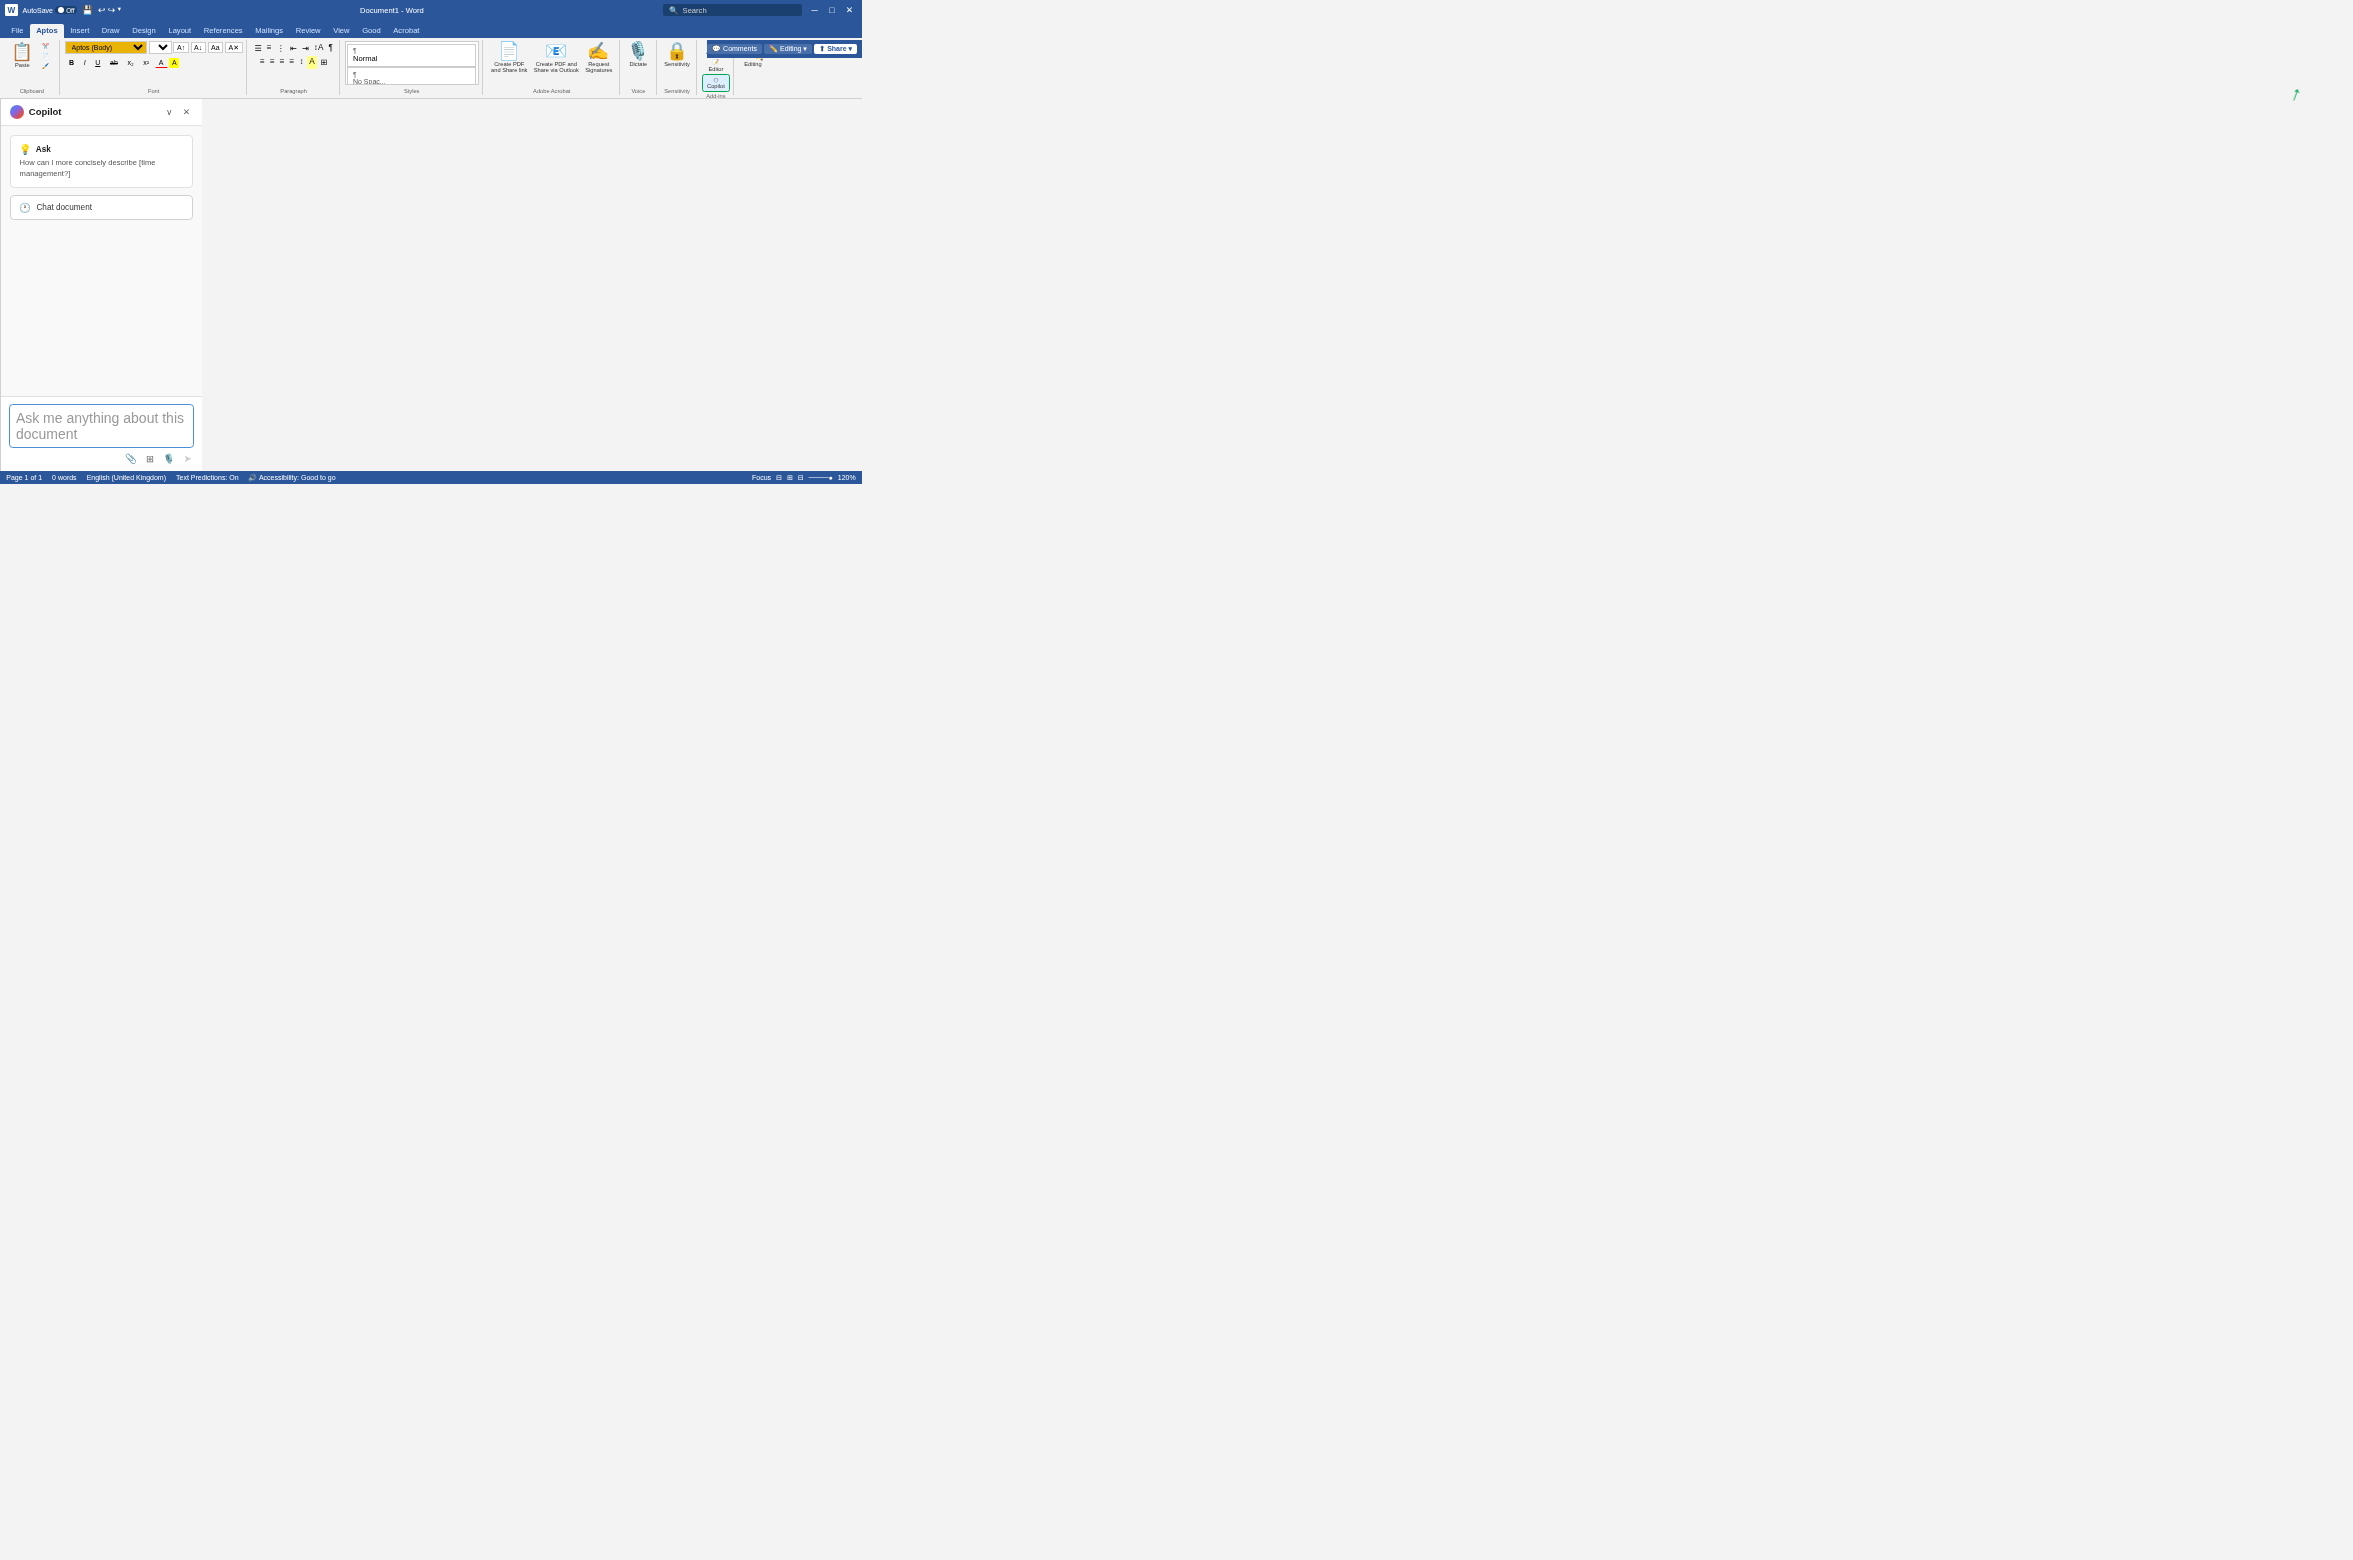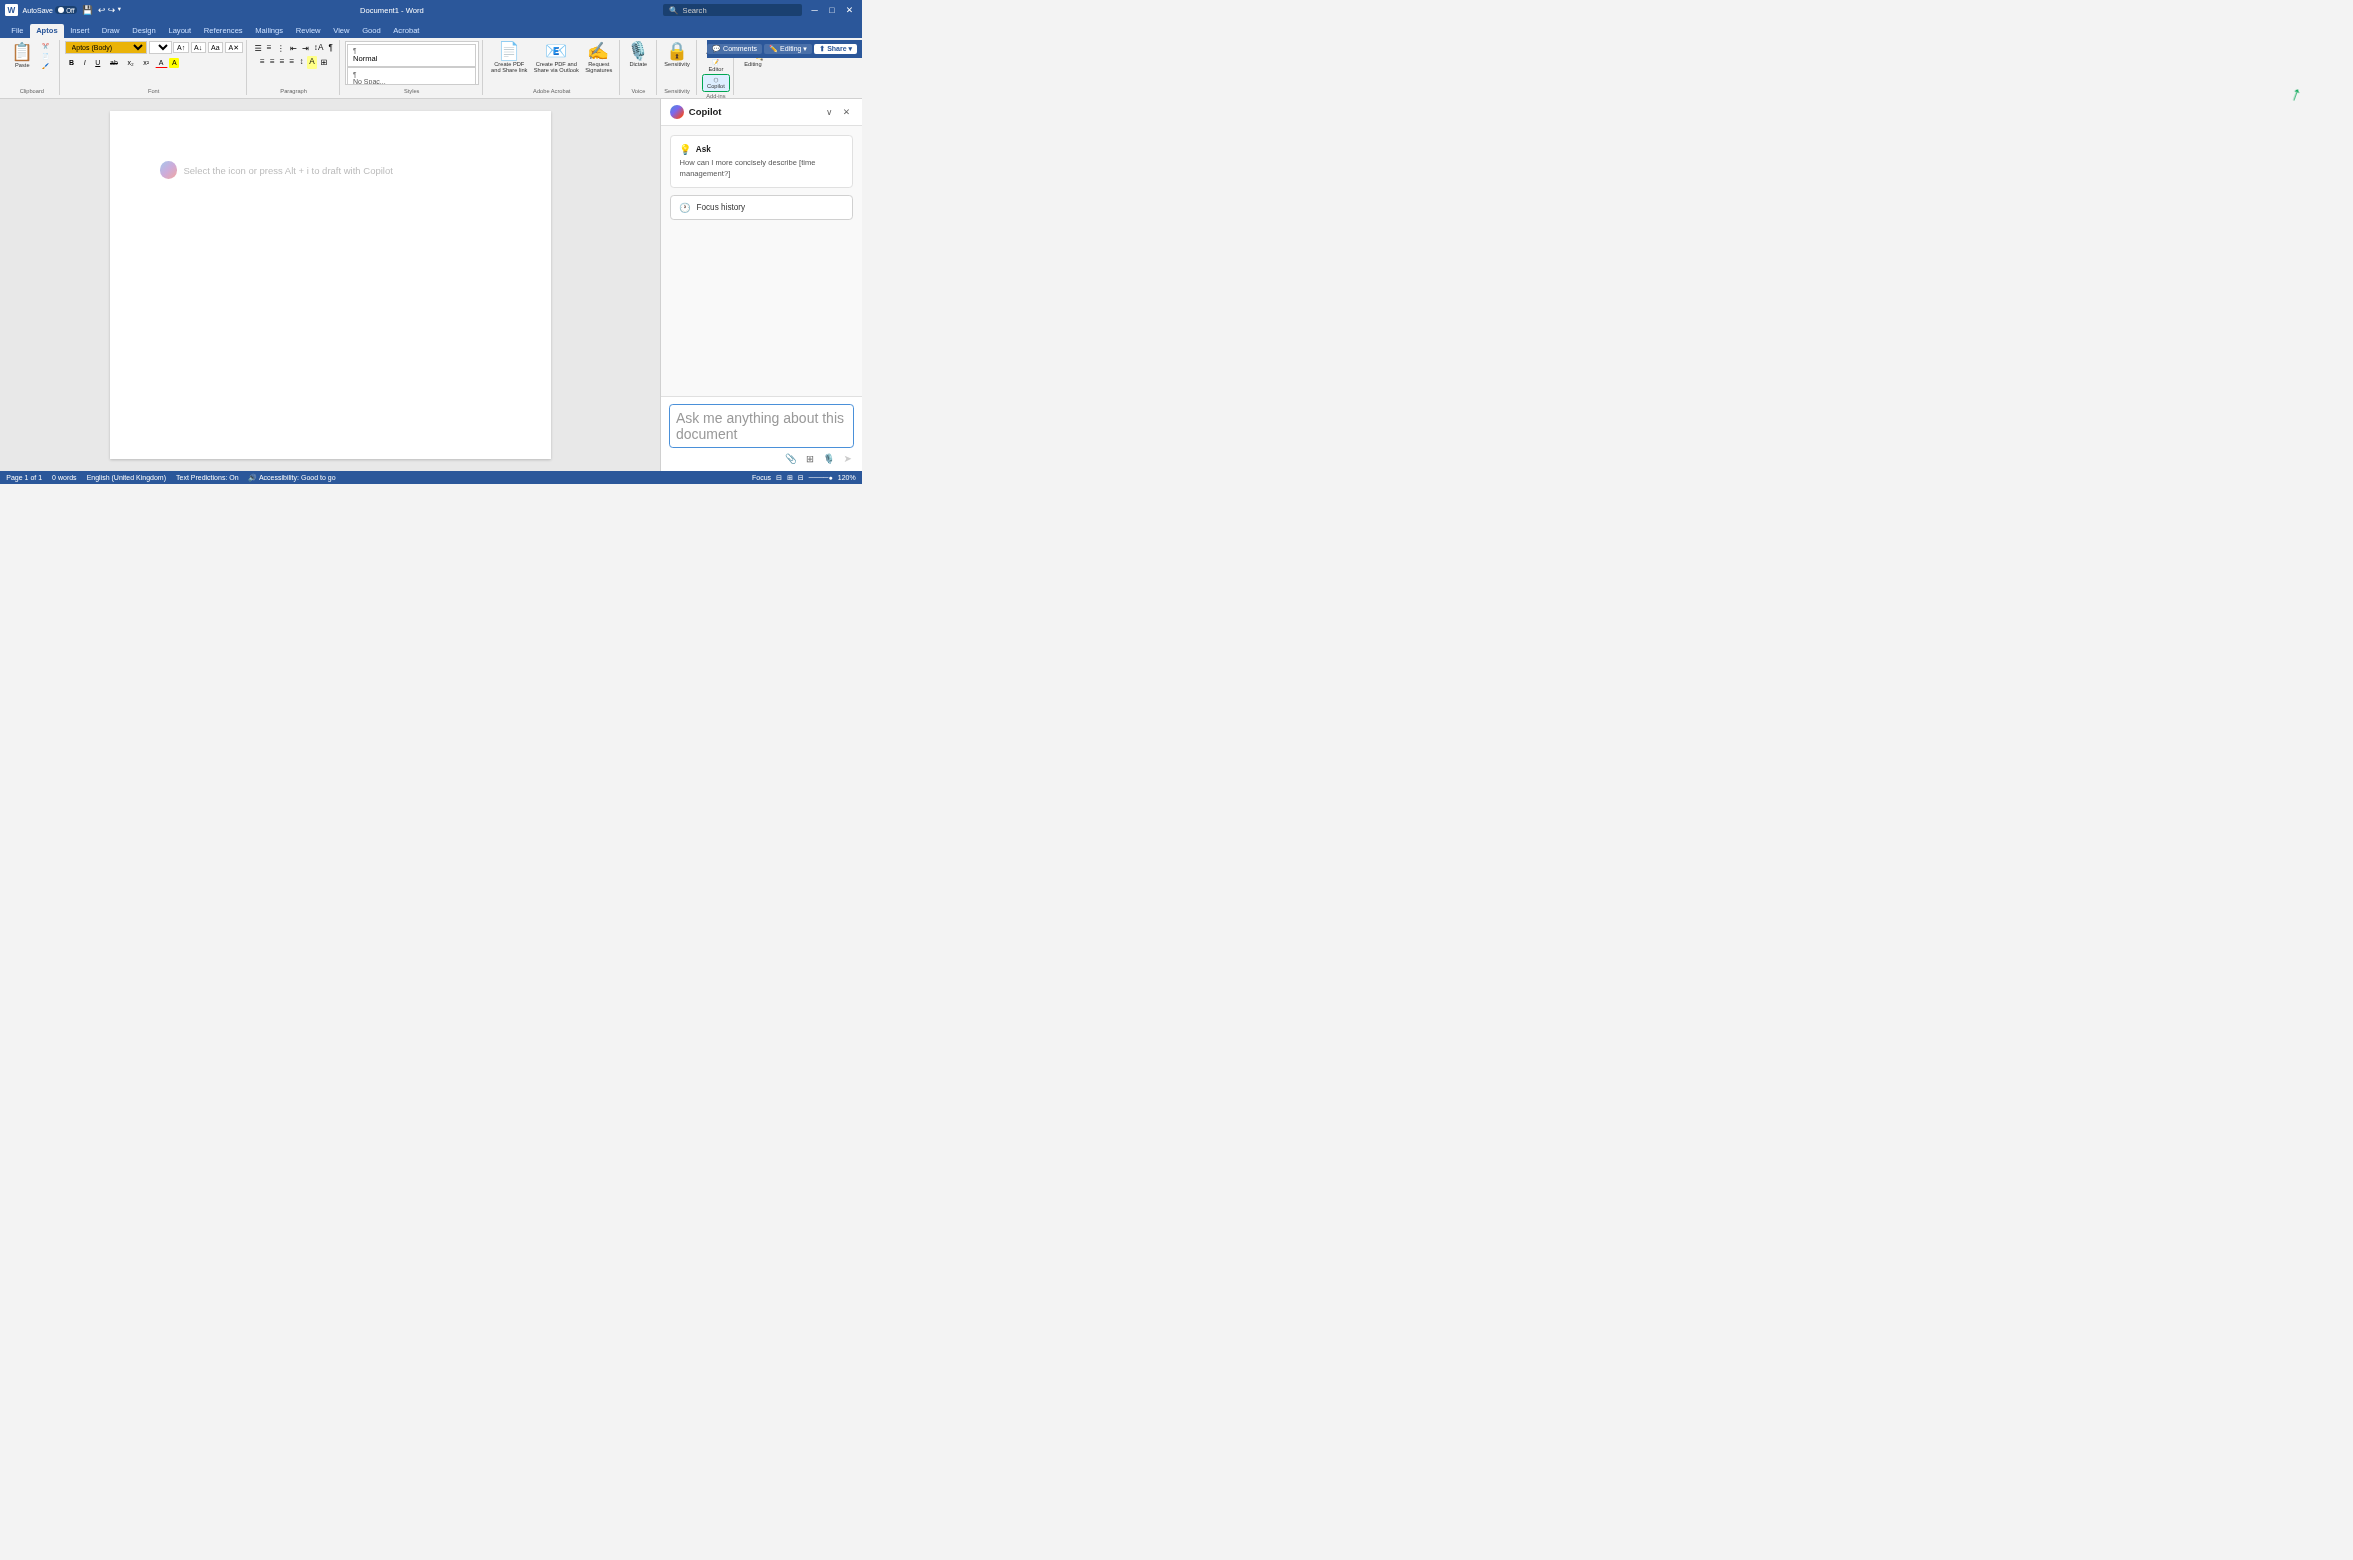--- a/index.html
+++ b/index.html
@@ -568,28 +568,20 @@
       </div>
     </div>
   </div>
 
 </div>
 
 <div id="green-arrow" style="position:fixed;top:82px;right:52px;color:#00a651;font-size:20px;z-index:200;transform:rotate(20deg);">↑</div>
 
 <div id="main">
 
-  <div id="doc-area">
-    <div id="doc-page">
-      <div id="doc-placeholder">
-        <div class="copilot-doc-icon" style="width:17.7px;height:17.7px;border-radius:50%;background:linear-gradient(135deg,#4a90d9,#9b59b6,#e74c3c);opacity:0.5;"></div>
-        <span style="color:#bbb;font-size:9.5px;">Select the icon or press Alt + i to draft with Copilot</span>
-      </div>
-    </div>
-  </div>
 
   <div id="copilot-panel">
     <div id="copilot-header">
       <div class="copilot-logo" style="width:14px;height:14px;border-radius:50%;background:linear-gradient(135deg,#4a90d9 0%,#7b68ee 40%,#e74c3c 80%,#f39c12 100%);flex-shrink:0;"></div>
       <span id="copilot-title">Copilot</span>
       <div id="copilot-controls">
         <button>∨</button>
         <button>✕</button>
       </div>
     </div>
@@ -599,21 +591,21 @@
       <div class="copilot-ask-card">
         <div class="copilot-ask-header">
           <span style="font-size:10px;">💡</span>
           <span>Ask</span>
         </div>
         <div class="copilot-ask-text">How can I more concisely describe [time management?]</div>
       </div>
 
       <button class="copilot-chat-history-btn">
         <span style="font-size:9.5px;">🕐</span>
-        <span>Focus history</span>
+        <span>Chat document</span>
       </button>
     </div>
 
     <div id="copilot-input-area">
       <div class="copilot-input-box">
         <span class="copilot-input-text">Ask me anything about this document</span>
       </div>
       <div class="copilot-input-actions">
         <button class="copilot-input-icon-btn">📎</button>
         <button class="copilot-input-icon-btn">⊞</button>

